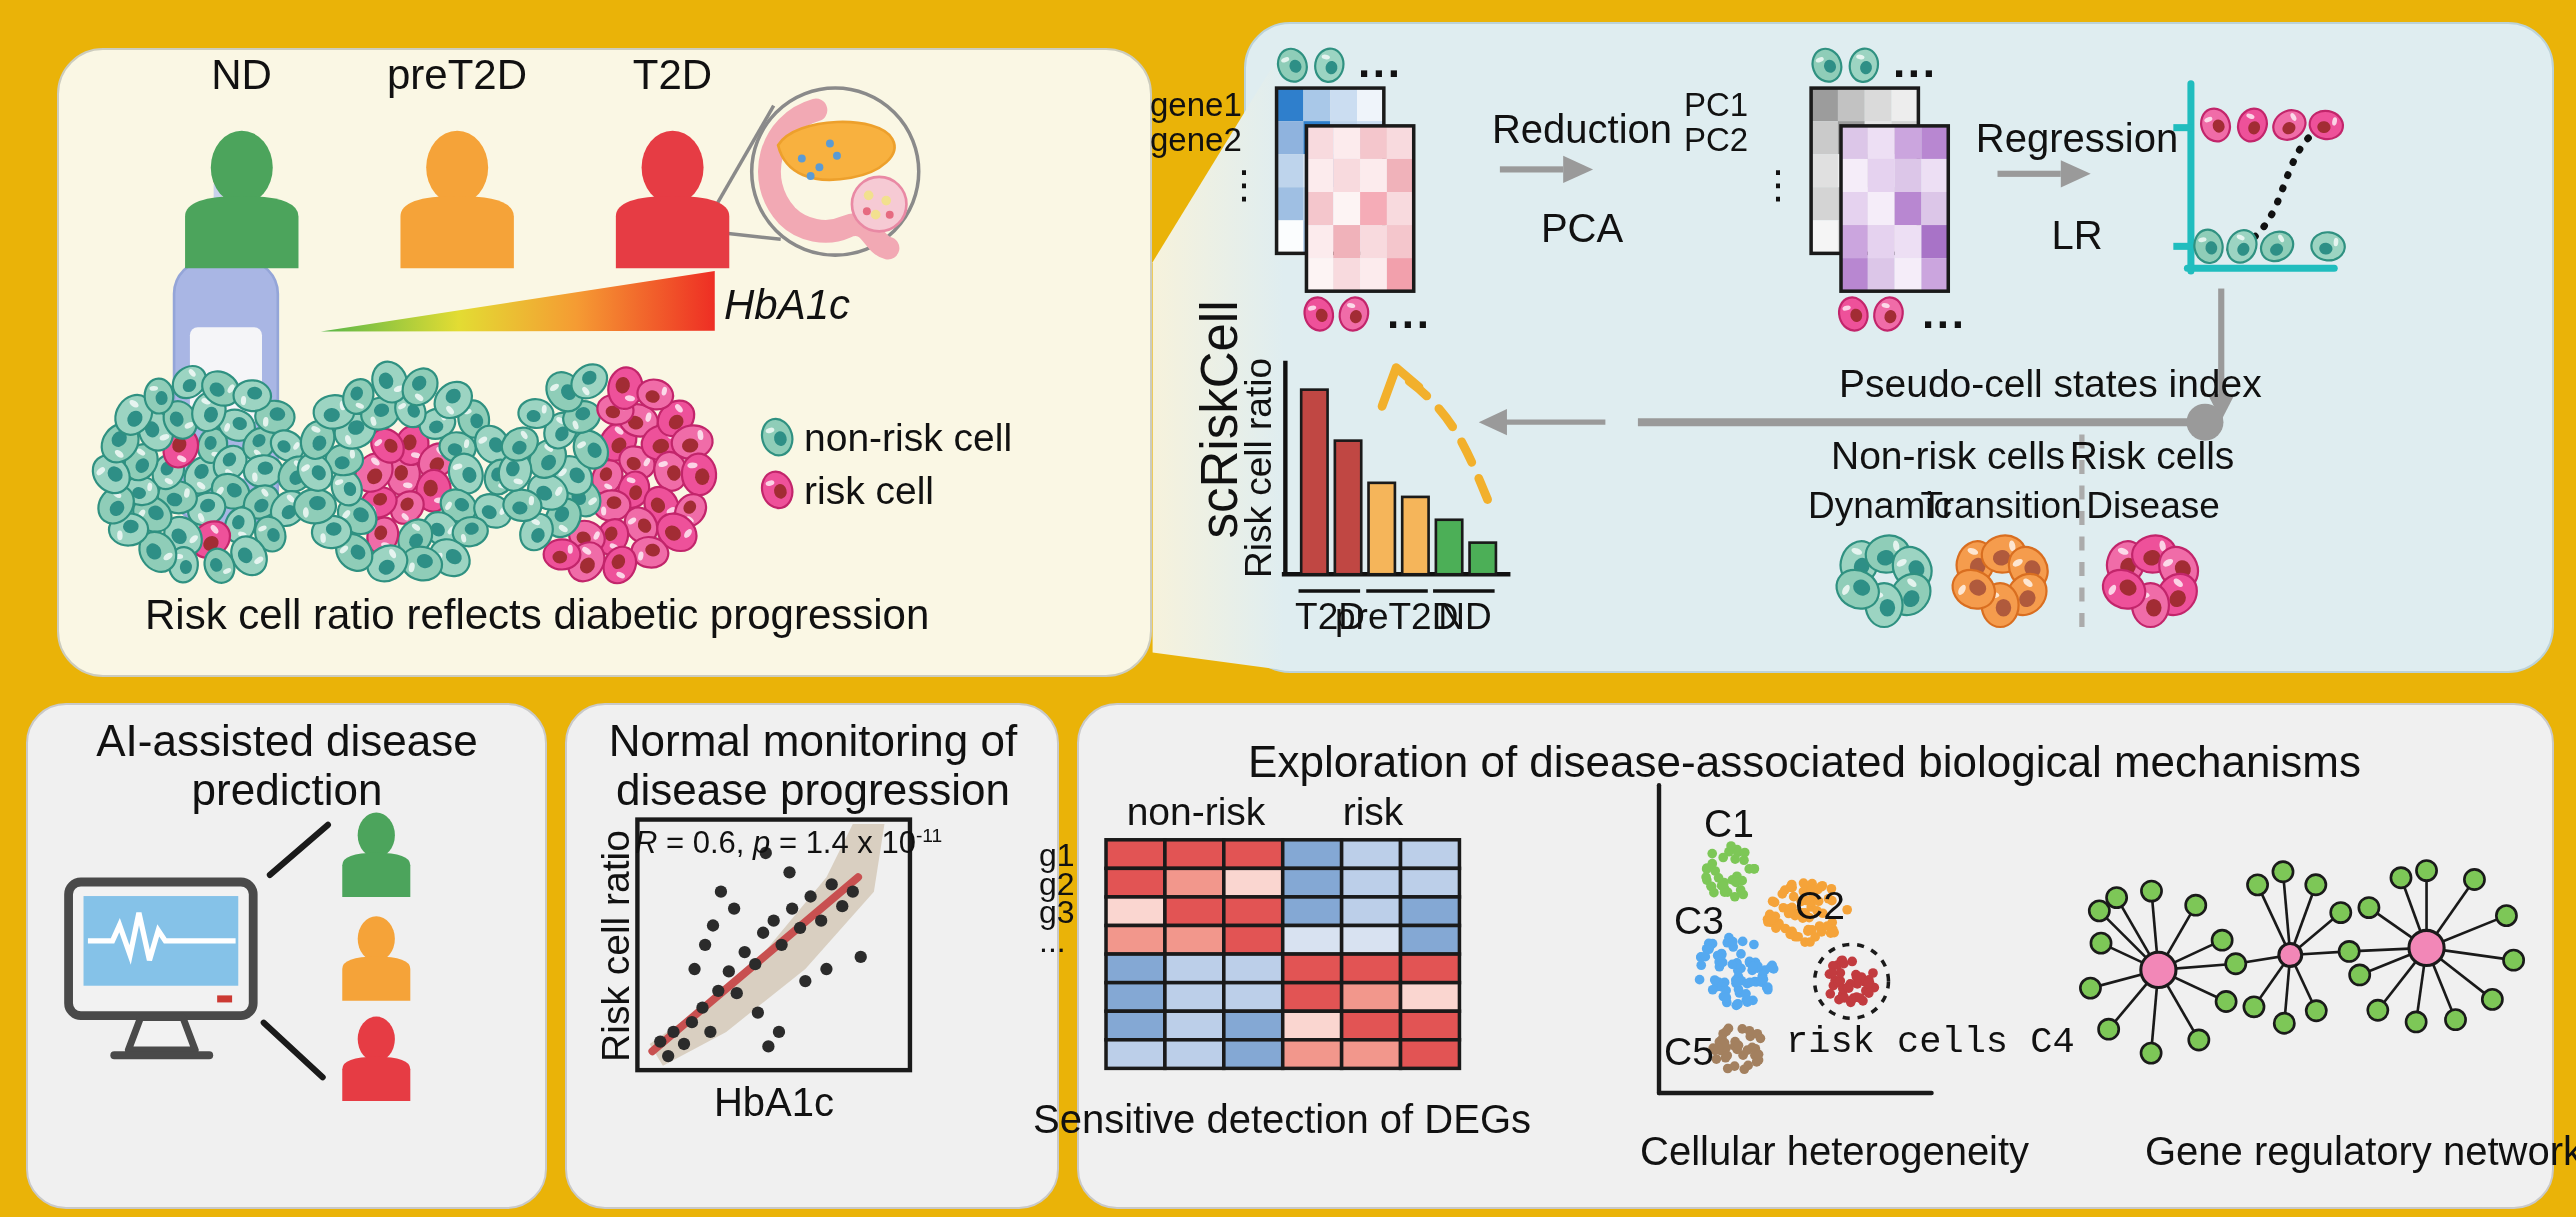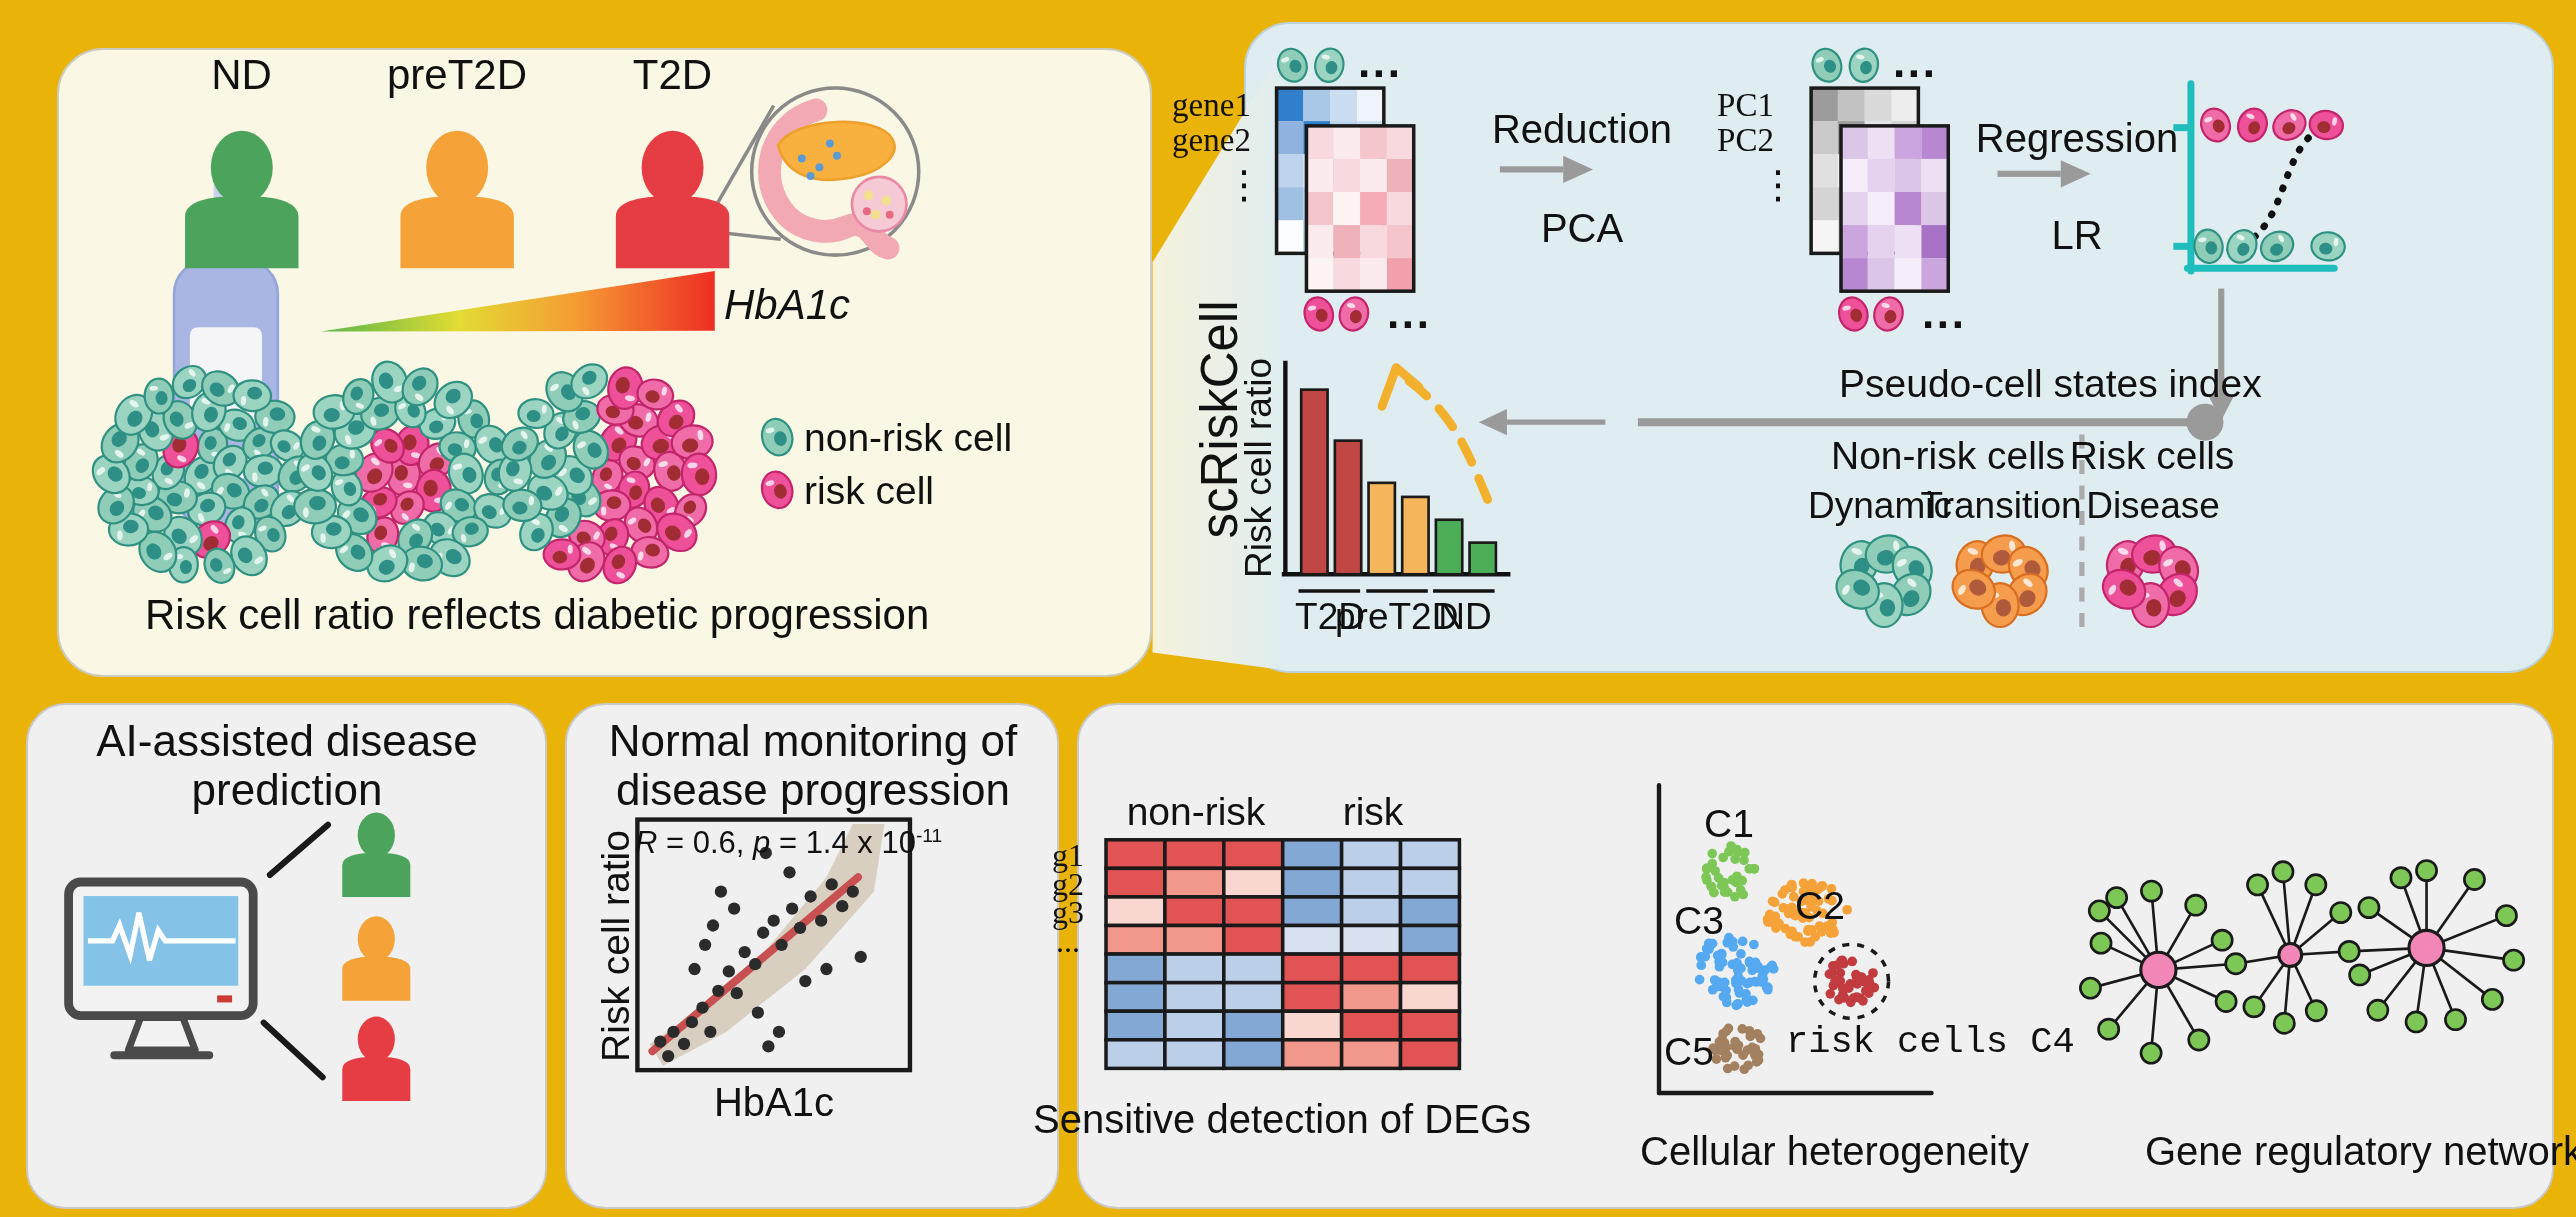--- a/index.html
+++ b/index.html
@@ -6,21 +6,21 @@
   .canvas{position:relative;width:2576px;height:1218px;background:#eab308;
           font-family:"Liberation Sans",sans-serif;color:#111;overflow:hidden;}
   .panel{position:absolute;box-sizing:border-box;border-radius:46px;}
   .panel-a{left:57px;top:48px;width:1095px;height:629px;background:#FAF7E4;border:2.6px solid #CCCCBE;}
   .panel-b{left:1244px;top:22px;width:1310px;height:651px;background:#DFEDF0;border:2.6px solid #BCD2D8;}
   .panel-gray{background:#F0F0F0;border:2.6px solid #C9C9C9;border-radius:40px;}
   .panel-c{left:26px;top:703px;width:521px;height:506px;}
   .panel-d{left:565px;top:703px;width:494px;height:506px;}
   .panel-e{left:1077px;top:703px;width:1477px;height:506px;}
   .txt{position:absolute;text-align:center;line-height:1.12;white-space:nowrap;}
-  .left{text-align:left;} .right{text-align:center;font-family:Liberation Serif, serif;}
+  .left{text-align:left;} .right{text-align:left;}
   .f36{font-size:32px;} .f38{font-size:33px;} .f42{font-size:37px;}
   .f44{font-size:39px;} .f46{font-size:40px;} .f48{font-size:42px;} .f50{font-size:44px;}
   .it{font-style:italic;}
   .rot{transform:rotate(-90deg);transform-origin:center center;}
   .vlabel{font-size:51px;}
   #fx{position:absolute;left:0;top:0;z-index:5;}
   .txt{z-index:8;}
   .dots3{font-weight:bold;letter-spacing:2.6px;font-size:44px;}
   sup{font-size:0.62em;}
 </style>
@@ -1543,20 +1543,21 @@
   <div class="txt f50" style="left:593px;top:716px;width:440px;">
     <span style="display:block">Normal monitoring of</span>
     <span style="display:block">disease progression</span>
   </div>
   <div class="txt" style="left:635px;top:825px;width:281px;font-size:31px;">
     <span class="it">R</span><span> = 0.6, </span><span class="it">p</span><span> = 1.4 x 10</span><sup>-11</sup>
   </div>
   <div class="txt f44 rot" style="left:464px;top:926px;width:299px;height:40px;">Risk cell ratio</div>
   <div class="txt f46" style="left:686px;top:1080px;width:176px;">HbA1c</div>
 
+  <div class="txt f50" style="left:1189px;top:737px;width:1231px;">Exploration of disease-associated biological mechanisms</div>
   <div class="txt f44" style="left:1108px;top:790px;width:176px;">non-risk</div>
   <div class="txt f44" style="left:1329px;top:790px;width:88px;">risk</div>
   <div class="txt f36 right" style="left:1039px;top:838px;width:58px;">g1</div>
   <div class="txt f36 right" style="left:1039px;top:867px;width:58px;">g2</div>
   <div class="txt f36 right" style="left:1039px;top:895px;width:58px;">g3</div>
   <div class="txt f36 right" style="left:1039px;top:924px;width:58px;">...</div>
   <div class="txt f46" style="left:1018px;top:1097px;width:528px;">Sensitive detection of DEGs</div>
   <div class="txt f44" style="left:1685px;top:802px;width:88px;">C1</div>
   <div class="txt f44" style="left:1776px;top:884px;width:88px;">C2</div>
   <div class="txt f44" style="left:1655px;top:899px;width:88px;">C3</div>

